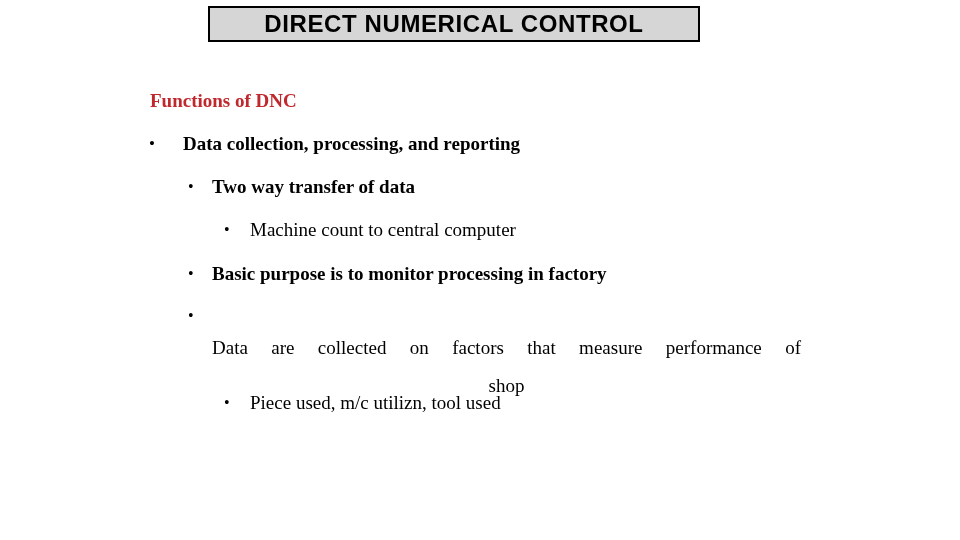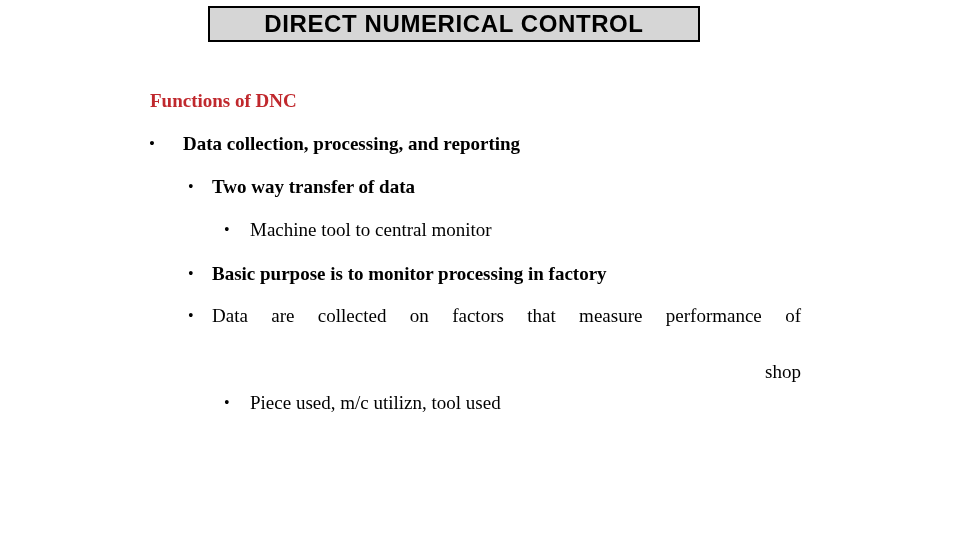--- a/index.html
+++ b/index.html
@@ -106,25 +106,26 @@
     font-size: 19px;
     line-height: 22px;
     color: #000000;
     text-align: justify;
   }
   .justified-block .jline1 {
     display: block;
     text-align: justify;
     text-align-last: justify;
     white-space: normal;
+    margin-top: 32px;
   }
   .justified-block .jline2 {
     display: block;
-    margin-top: 34px;
-    text-align: right;
+    margin-top: 16px;
+    text-align: center;
   }
   .justified-mark {
     position: absolute;
     left: 188px;
     top: 305px;
     font-size: 16px;
     line-height: 22px;
     color: #000000;
   }
 </style>
@@ -146,21 +147,21 @@
       <span class="bullet-text" style="top:0px;">Data collection, processing, and reporting</span>
     </div>
 
     <div class="bullet-line lvl2" style="top:176px;">
       <span class="bullet-mark" style="top:0px;">•</span>
       <span class="bullet-text" style="top:0px;">Two way transfer of data</span>
     </div>
 
     <div class="bullet-line lvl3" style="top:219px;">
       <span class="bullet-mark" style="top:0px;">•</span>
-      <span class="bullet-text" style="top:0px;">Machine tool to central monitor</span>
+      <span class="bullet-text" style="top:0px;">Machine count to central computer</span>
     </div>
 
     <div class="bullet-line lvl2" style="top:263px;">
       <span class="bullet-mark" style="top:0px;">•</span>
       <span class="bullet-text" style="top:0px;">Basic purpose is to monitor processing in factory</span>
     </div>
 
     <span class="justified-mark">•</span>
     <div class="justified-block">
       <span class="jline1">Data are collected on factors that measure performance of</span>

